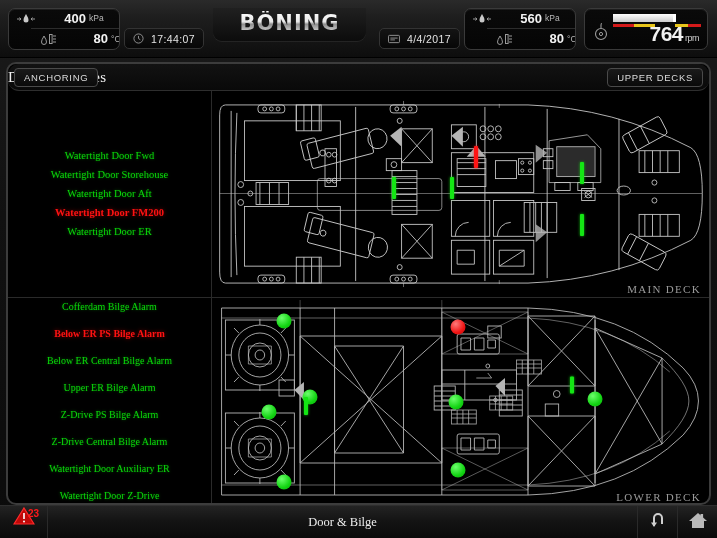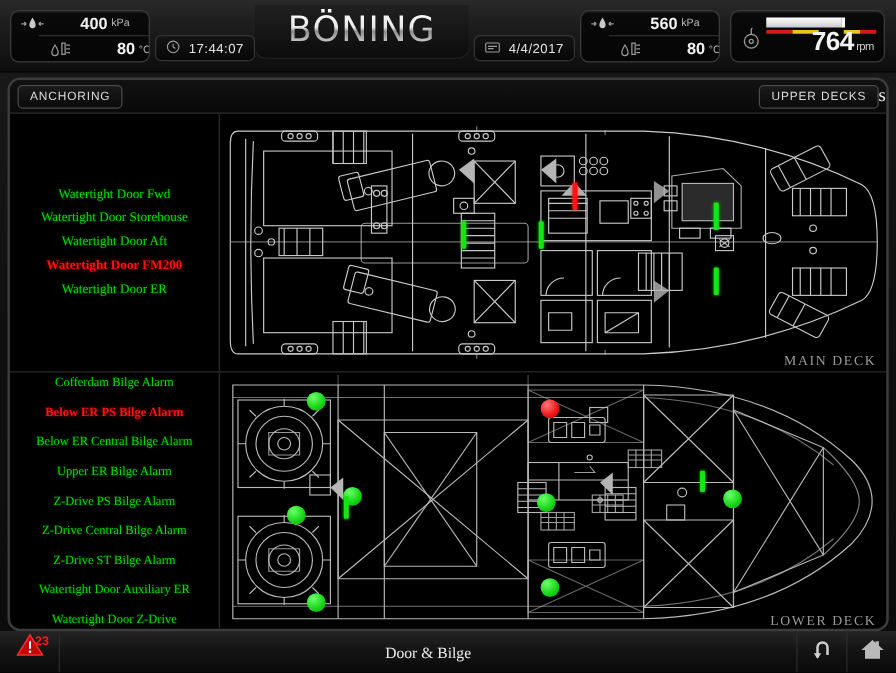--- a/index.html
+++ b/index.html
@@ -76,57 +76,58 @@
   
   .logo-wrap { flex: 1; display: flex; align-items: center; justify-content: center; height: 100%; }
   .logo-plate {
     background: linear-gradient(180deg,#202020,#0c0c0c);
     border-radius: 0 0 9px 9px;
     padding: 3px 26px 6px 26px;
     margin-top: -8px;
     box-shadow: 0 1px 0 rgba(255,255,255,.07);
   }
   .logo-txt {
-    font-size: 28px; font-weight: normal; letter-spacing: 1px;
+    font-size: 21px; font-weight: bold; letter-spacing: 1px;
     background: linear-gradient(180deg,#ffffff 0%,#e8e8e8 45%,#8d8d8d 55%,#f2f2f2 100%);
     -webkit-background-clip: text; background-clip: text; color: transparent;
     font-family: "DejaVu Sans", sans-serif;
   }
 
   
   .screen {
     position: absolute; left: 6px; top: 62px; width: 705px; height: 443px;
     border: 2px solid #3c3c3c; border-radius: 10px;
     background: #000;
     overflow: hidden;
   }
   .titlebar {
     position: relative; height: 27px; width: 100%;
-    display: flex; align-items: center; justify-content: flex-end;
+    display: flex; align-items: center; justify-content: flex-start;
     border-bottom: 1px solid #2e2e2e;
     background: linear-gradient(180deg,#121212,#090909);
+    border-radius: 11px;
   }
   .page-title { color: #efefef; font-size: 15px; font-family: "Liberation Serif", serif; letter-spacing: .3px; }
   .nav-btn {
     position: absolute; top: 4px; height: 19px;
     background: linear-gradient(180deg,#1a1a1a,#0a0a0a);
     border: 1px solid #4a4a4a; border-radius: 4px;
     color: #dcdcdc; font-size: 9.5px; letter-spacing: .7px;
     display: flex; align-items: center; padding: 0 9px;
   }
   .nav-btn.left { left: 6px; }
   .nav-btn.right { right: 6px; }
 
   
   .deck-sec { position: relative; width: 100%; display: flex; }
   .deck-sec.main { height: 207px; border-bottom: 1px solid #2a2a2a; }
   .deck-sec.lower { height: 207px; }
 
   .label-col {
-    width: 168px; height: 100%;
+    width: 204px; height: 100%;
     display: flex; flex-direction: column; align-items: center; justify-content: center;
     border-right: 1px solid #2a2a2a;
     gap: 1px;
   }
   .label-col.lower { justify-content: space-between; gap: 0px; }
   .sys-label {
     font-size: 10.5px; font-family: "Liberation Serif", serif;
     text-align: center; line-height: 1.72; white-space: nowrap;
   }
   .label-col.lower .sys-label { font-size: 10px; line-height: 1.78; }
@@ -461,21 +462,20 @@
     </div>
 
     <div class="deck-sec lower">
       <div class="label-col lower" id="lower-labels">
           <div class="sys-label st-ok">Cofferdam Bilge Alarm</div>
           <div class="sys-label st-alarm">Below ER PS Bilge Alarm</div>
           <div class="sys-label st-ok">Below ER Central Bilge Alarm</div>
           <div class="sys-label st-ok">Upper ER Bilge Alarm</div>
           <div class="sys-label st-ok">Z-Drive PS Bilge Alarm</div>
           <div class="sys-label st-ok">Z-Drive Central Bilge Alarm</div>
-          <div class="sys-label st-ok">Z-Drive ST Bilge Alarm</div>
           <div class="sys-label st-ok">Watertight Door Auxiliary ER</div>
           <div class="sys-label st-ok">Watertight Door Z-Drive</div>
         </div>
       <div class="plan-col">
         <svg width="100%" height="100%" viewBox="0 0 519 207" preserveAspectRatio="none">
           <g stroke="#b9b9b9" stroke-width="0.9" fill="none">
 
             <path d="M10 10 L330 10 Q430 12 492 70 Q508 86 508 103 Q508 120 492 137 Q430 195 330 197 L10 197 Z"></path>
             <path d="M10 20 L330 20 Q420 24 478 74 M10 187 L330 187 Q420 183 478 133" stroke-opacity="0.6"></path>
 

